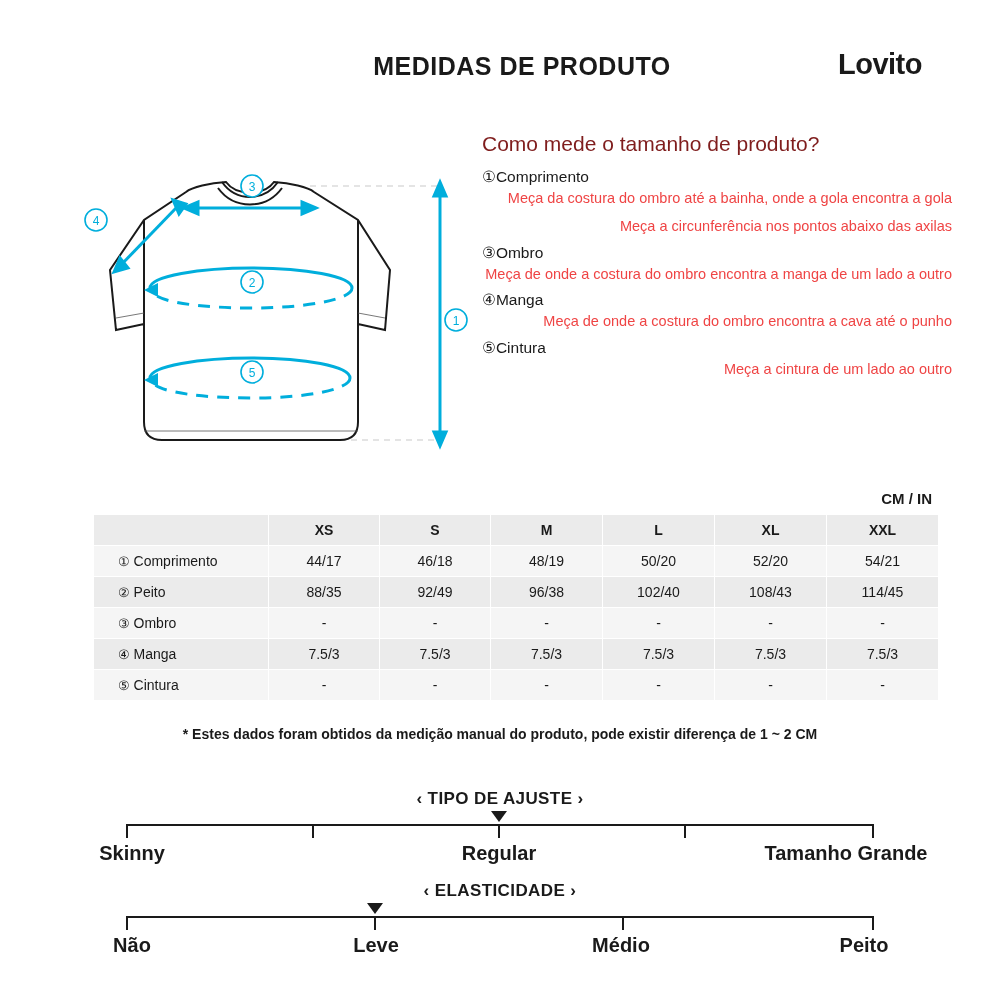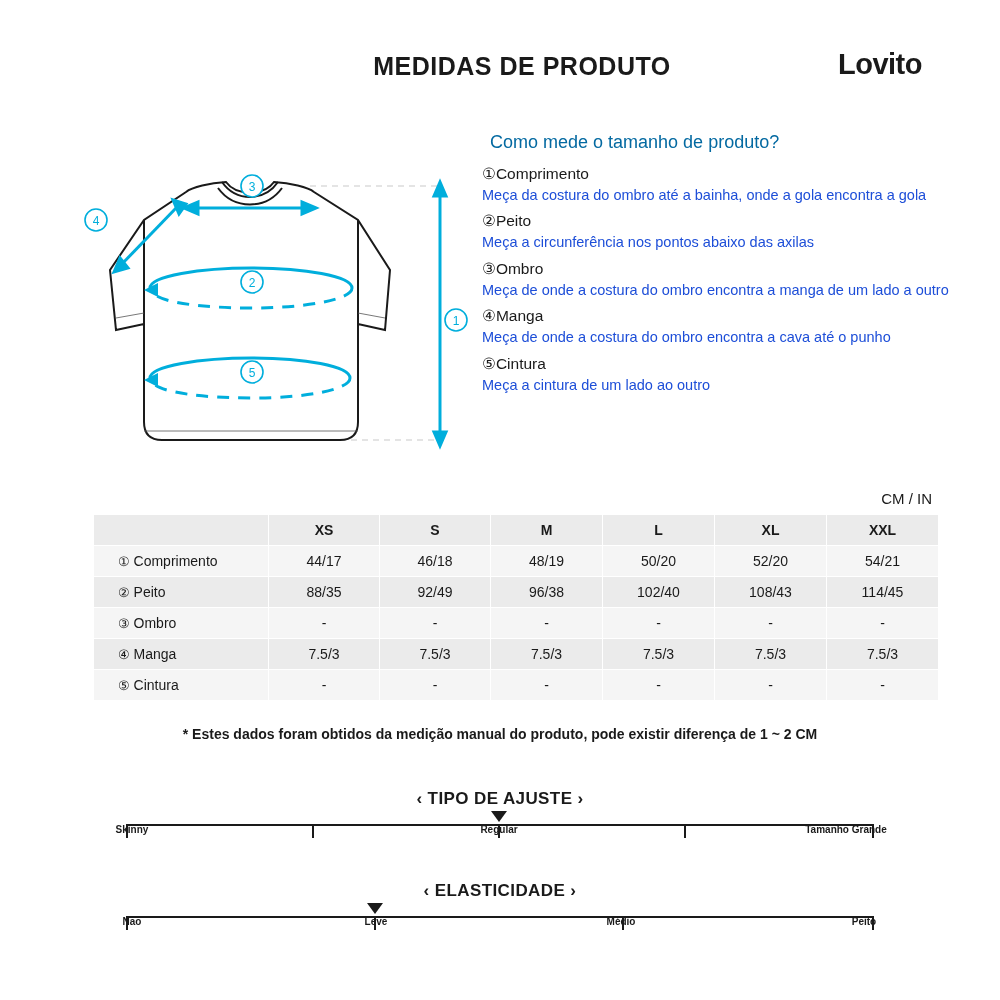--- a/index.html
+++ b/index.html
@@ -26,33 +26,33 @@
     position: absolute; right: 78px; top: 48px;
     font-size: 29px; font-weight: bold; letter-spacing: -0.5px;
   }
 
   
   .illu { position: absolute; left: 40px; top: 150px; width: 440px; height: 320px; }
 
   
   .info { position: absolute; left: 482px; top: 132px; width: 470px; }
   .info h2 {
-    margin: 0 0 12px 8px; font-size: 18px; font-weight: normal; color: #0369a1;
+    margin: 0 0 12px 0; font-size: 21px; font-weight: normal; color: #7f1d1d;
   }
   .info .term {
     font-size: 15.5px; color: #1a1a1a; margin: 0;
   }
   .info .desc {
-    font-size: 14.5px; color: #1d4ed8; margin: 1px 0 6px 0; line-height: 1.55;
+    font-size: 14.5px; color: #ef4444; margin: 1px 0 6px 0; line-height: 1.55; text-align: right;
   }
 
   
   .unit {
     position: absolute; right: 68px; top: 490px;
-    font-size: 15px; font-weight: normal;
+    font-size: 15px; font-weight: bold;
   }
 
   
   .tbl-wrap { position: absolute; left: 93px; top: 514px; width: 845px; }
   table { border-collapse: collapse; width: 845px; table-layout: fixed; }
   th, td {
     height: 31px; font-size: 14px; text-align: center;
     border: 1px solid #ffffff; padding: 0;
   }
   thead th { background: #ebebeb; font-weight: bold; }
@@ -77,21 +77,21 @@
     font-size: 17px; font-weight: bold; letter-spacing: 0.4px;
   }
   .scale { position: absolute; left: 104px; width: 792px; height: 60px; }
   .scale .line {
     position: absolute; left: 22px; top: 12px; width: 748px; height: 2px; background: #1a1a1a;
   }
   .scale .tick {
     position: absolute; top: 12px; width: 2px; height: 14px; background: #1a1a1a;
   }
   .scale .lbl {
-    position: absolute; top: 12px; font-size: 10px; font-weight: bold; text-align: center;
+    position: absolute; top: 30px; font-size: 20px; font-weight: bold; text-align: center;
     transform: translateX(-50%);
     white-space: nowrap;
   }
   .scale .marker {
     position: absolute; top: -1px;
     width: 0; height: 0;
     border-left: 8px solid transparent;
     border-right: 8px solid transparent;
     border-top: 11px solid #1a1a1a;
     transform: translateX(-50%);
@@ -191,21 +191,20 @@
     </g>
   </svg>
 </div>
 
 <div class="info">
   <h2>Como mede o tamanho de produto?</h2>
 
   <p class="term"><span>①</span><span>Comprimento</span></p>
   <p class="desc">Meça da costura do ombro até a bainha, onde a gola encontra a gola</p>
 
-  <p class="term"><span>②</span><span>Peito</span></p>
   <p class="desc">Meça a circunferência nos pontos abaixo das axilas</p>
 
   <p class="term"><span>③</span><span>Ombro</span></p>
   <p class="desc">Meça de onde a costura do ombro encontra a manga de um lado a outro</p>
 
   <p class="term"><span>④</span><span>Manga</span></p>
   <p class="desc">Meça de onde a costura do ombro encontra a cava até o punho</p>
 
   <p class="term"><span>⑤</span><span>Cintura</span></p>
   <p class="desc">Meça a cintura de um lado ao outro</p>

